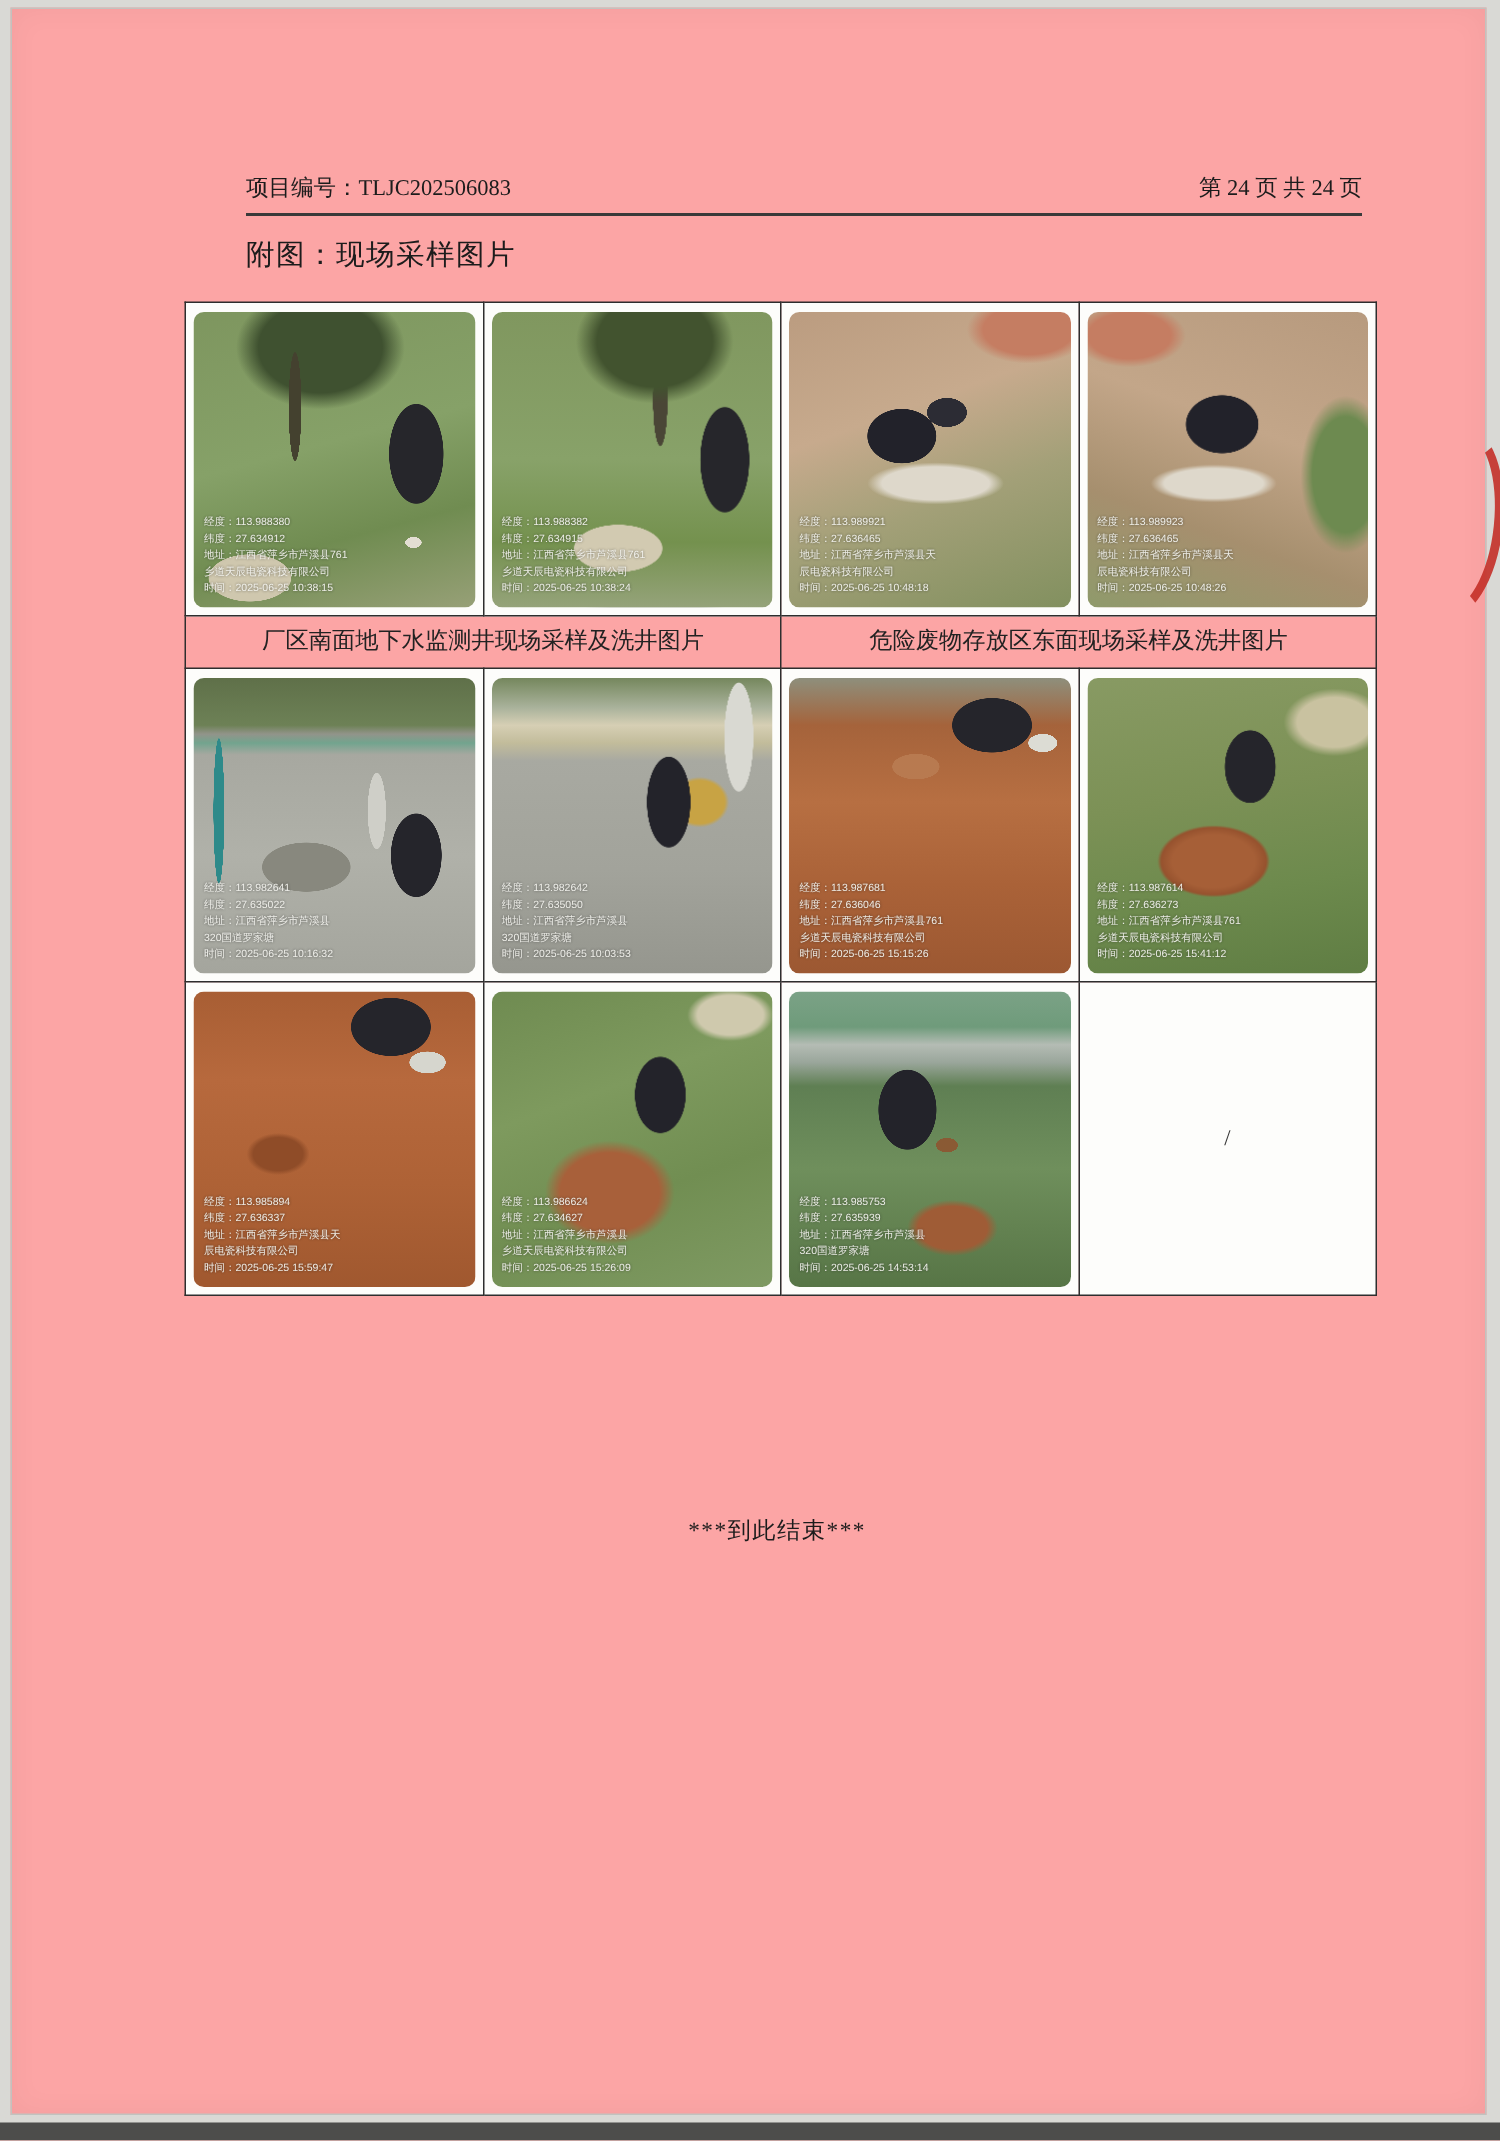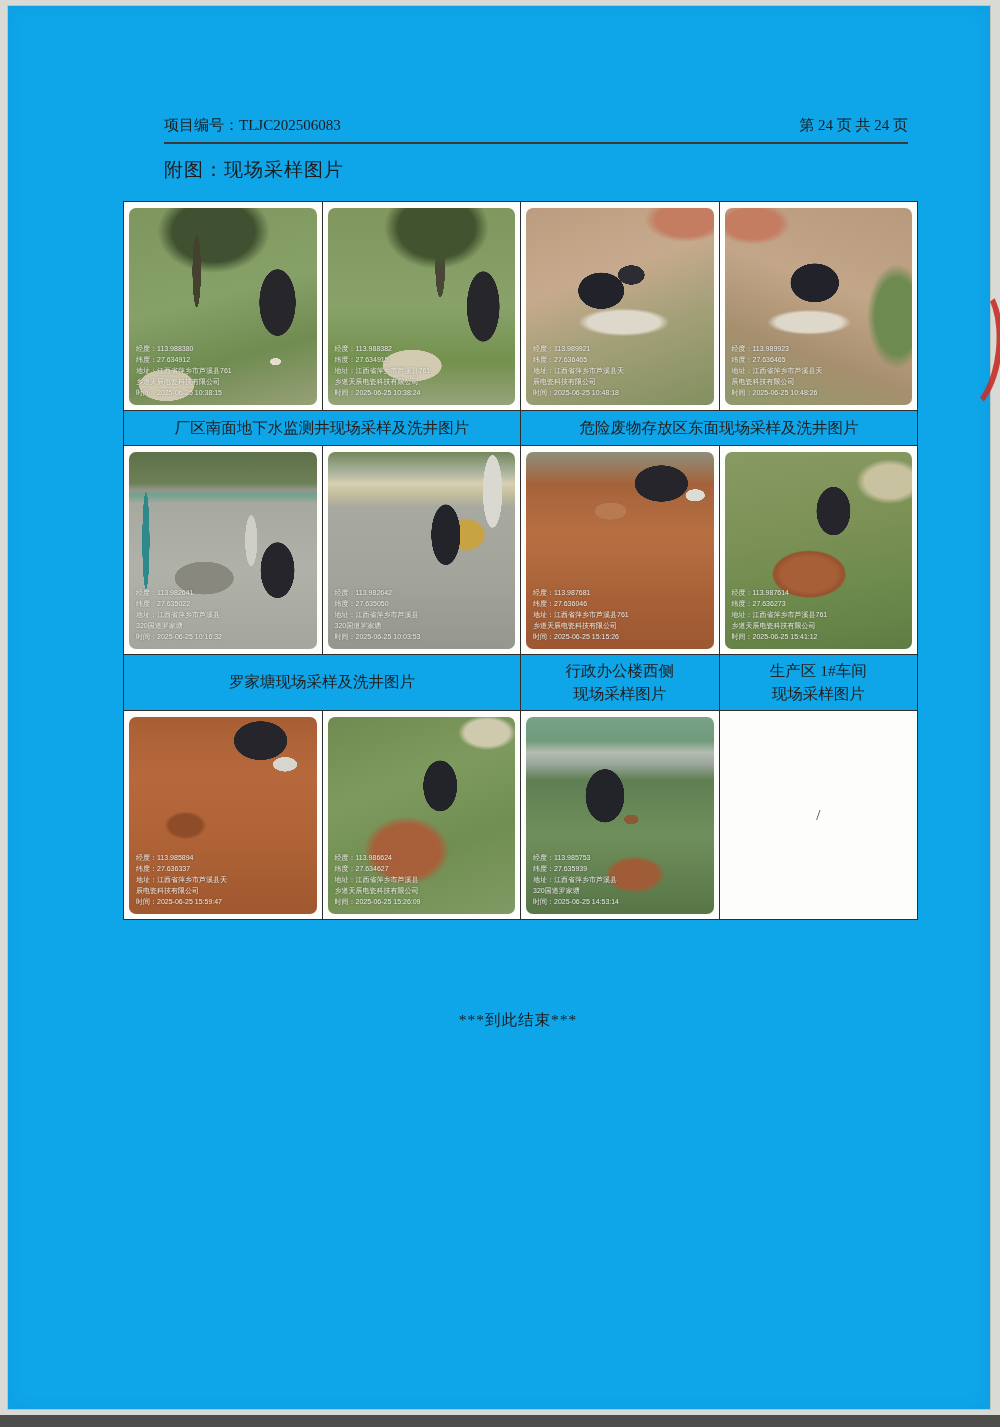--- a/index.html
+++ b/index.html
@@ -4,21 +4,21 @@
 <style>
   html,body{margin:0;padding:0;}
   body{
     width:1000px;height:1427px;position:relative;
     background:#d9d9d5;
     font-family:"Liberation Serif","DejaVu Serif",serif;
     color:#1c1c1c;
   }
   .page{
     position:absolute;left:7px;top:5px;width:982px;height:1403px;
-    background:#0ea5e9;border:1px solid #c2c2be;
+    background:#fca5a5;border:1px solid #c2c2be;
     box-shadow:inset 0 0 20px rgba(0,0,0,.045);
   }
   .bottom-strip{
     position:absolute;left:0;bottom:0;width:1000px;height:12px;
     background:#4d4d4b;
   }
   
   .doc-header{
     position:absolute;left:156px;top:110px;width:744px;
     display:flex;justify-content:space-between;align-items:flex-end;
@@ -216,27 +216,20 @@
           <div class="photo ph-r2c4">
             <div class="wm">经度：113.987614
 纬度：27.636273
 地址：江西省萍乡市芦溪县761
 乡道天辰电瓷科技有限公司
 时间：2025-06-25 15:41:12</div>
           </div>
         </td>
       </tr>
 
-      <tr>
-        <td class="cap cap-tall" colspan="2">罗家塘现场采样及洗井图片</td>
-        <td class="cap cap-tall">行政办公楼西侧
-现场采样图片</td>
-        <td class="cap cap-tall">生产区 1#车间
-现场采样图片</td>
-      </tr>
 
       <tr>
         <td class="photo-cell">
           <div class="photo ph-r3c1">
             <div class="wm">经度：113.985894
 纬度：27.636337
 地址：江西省萍乡市芦溪县天
 辰电瓷科技有限公司
 时间：2025-06-25 15:59:47</div>
           </div>

